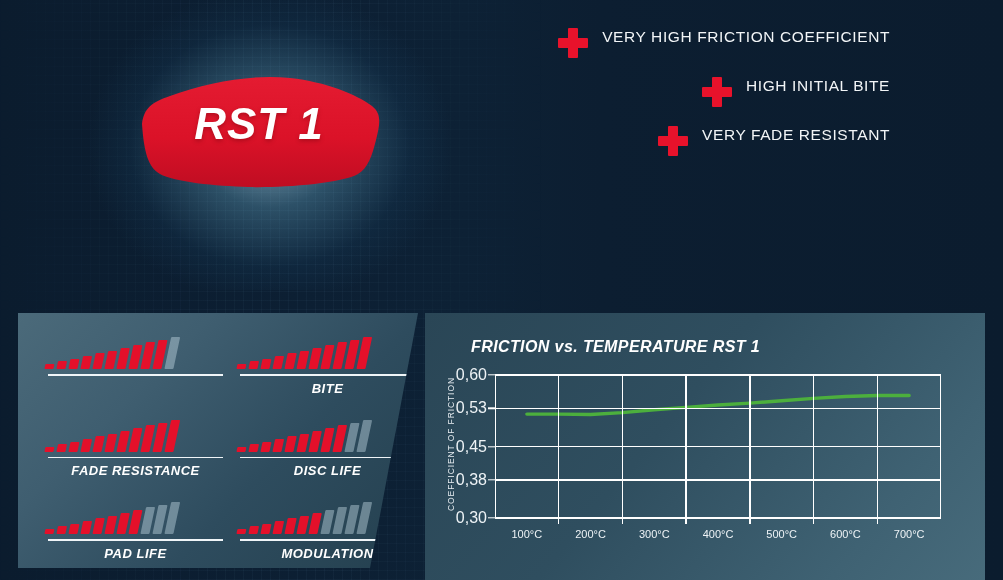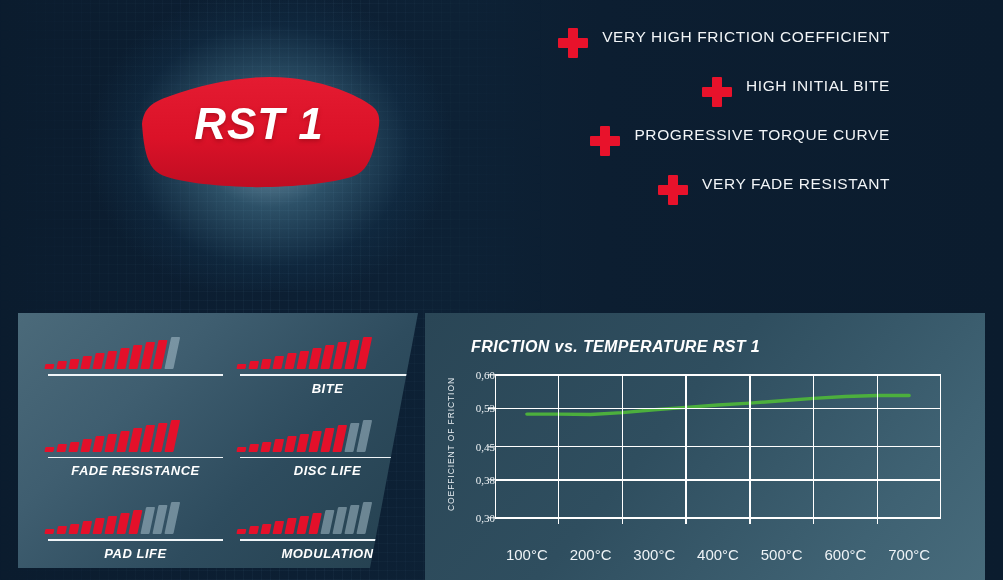--- a/index.html
+++ b/index.html
@@ -171,44 +171,44 @@
     width: 446px; height: 143px;
   }
   .gridline-h, .gridline-v {
     position: absolute; background: #ffffff;
   }
   .gridline-h { left: 0; width: 100%; height: 1.4px; }
   .gridline-v { top: 0; height: 100%; width: 1.4px; }
   .ytick-label {
     position: absolute;
     right: 100%;
+    margin-right: 8px;
     transform: translateY(-50%);
     color: #eef3f6;
-    font-size: 11px;
+    font-size: 16px;
     white-space: nowrap;
-    font-family: Liberation Serif, serif;
   }
   .ytick-mark {
     position: absolute;
     right: 100%; width: 7px; height: 1.4px;
     background: #ffffff;
     transform: translateY(-50%);
   }
   .xtick-mark {
     position: absolute;
     top: 100%; width: 1.4px; height: 6px;
     background: #ffffff;
   }
   .xtick-label {
     position: absolute;
     top: 100%;
-    margin-top: 28px;
+    margin-top: 10px;
     transform: translateX(-50%);
     color: #eef3f6;
-    font-size: 15px;
+    font-size: 11px;
     white-space: nowrap;
   }
   .curve { position: absolute; left: 0; top: 0; overflow: visible; }
 </style>
 </head>
 <body>
 
 <div id="root">
 
   <div class="bg-texture"></div>
@@ -230,24 +230,20 @@
   </div>
 
   <div class="features">
     <div class="feature-row">
       <span class="plus-icon"></span>
       <span class="feature-label">VERY HIGH FRICTION COEFFICIENT</span>
     </div>
     <div class="feature-row">
       <span class="plus-icon"></span>
       <span class="feature-label">HIGH INITIAL BITE</span>
-    </div>
-    <div class="feature-row">
-      <span class="plus-icon"></span>
-      <span class="feature-label">PROGRESSIVE TORQUE CURVE</span>
     </div>
     <div class="feature-row">
       <span class="plus-icon"></span>
       <span class="feature-label">VERY FADE RESISTANT</span>
     </div>
   </div>
 
   <div class="ratings-panel">
     <div class="ratings-inner">
       <div class="rating-grid" id="rating-grid">

